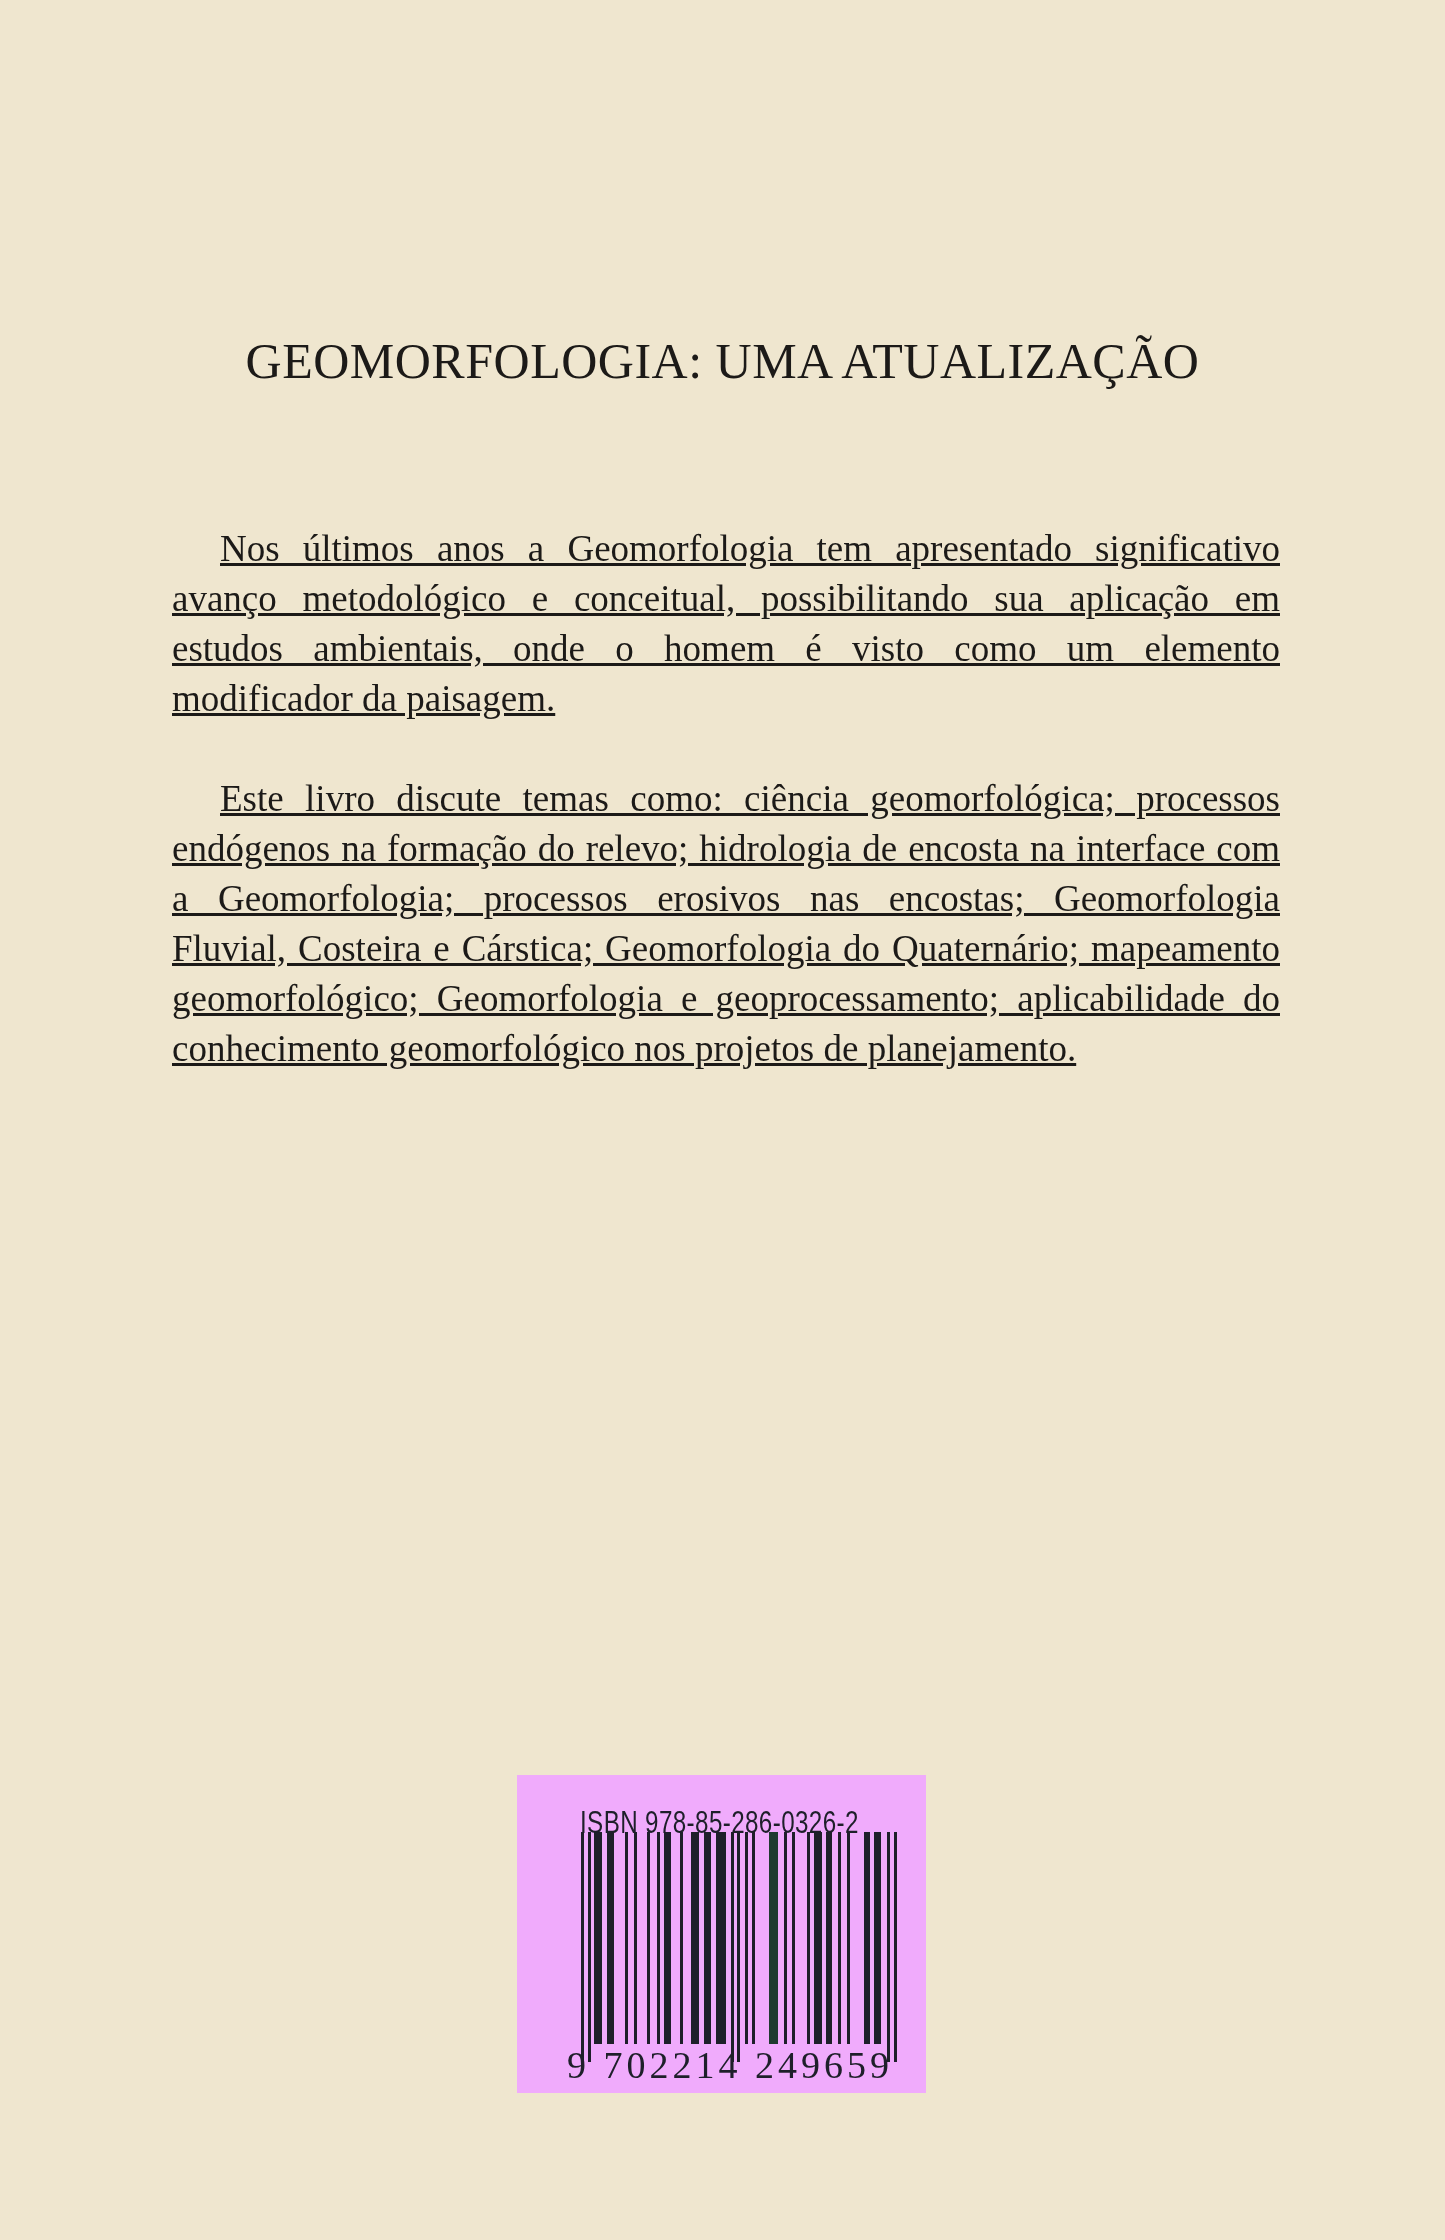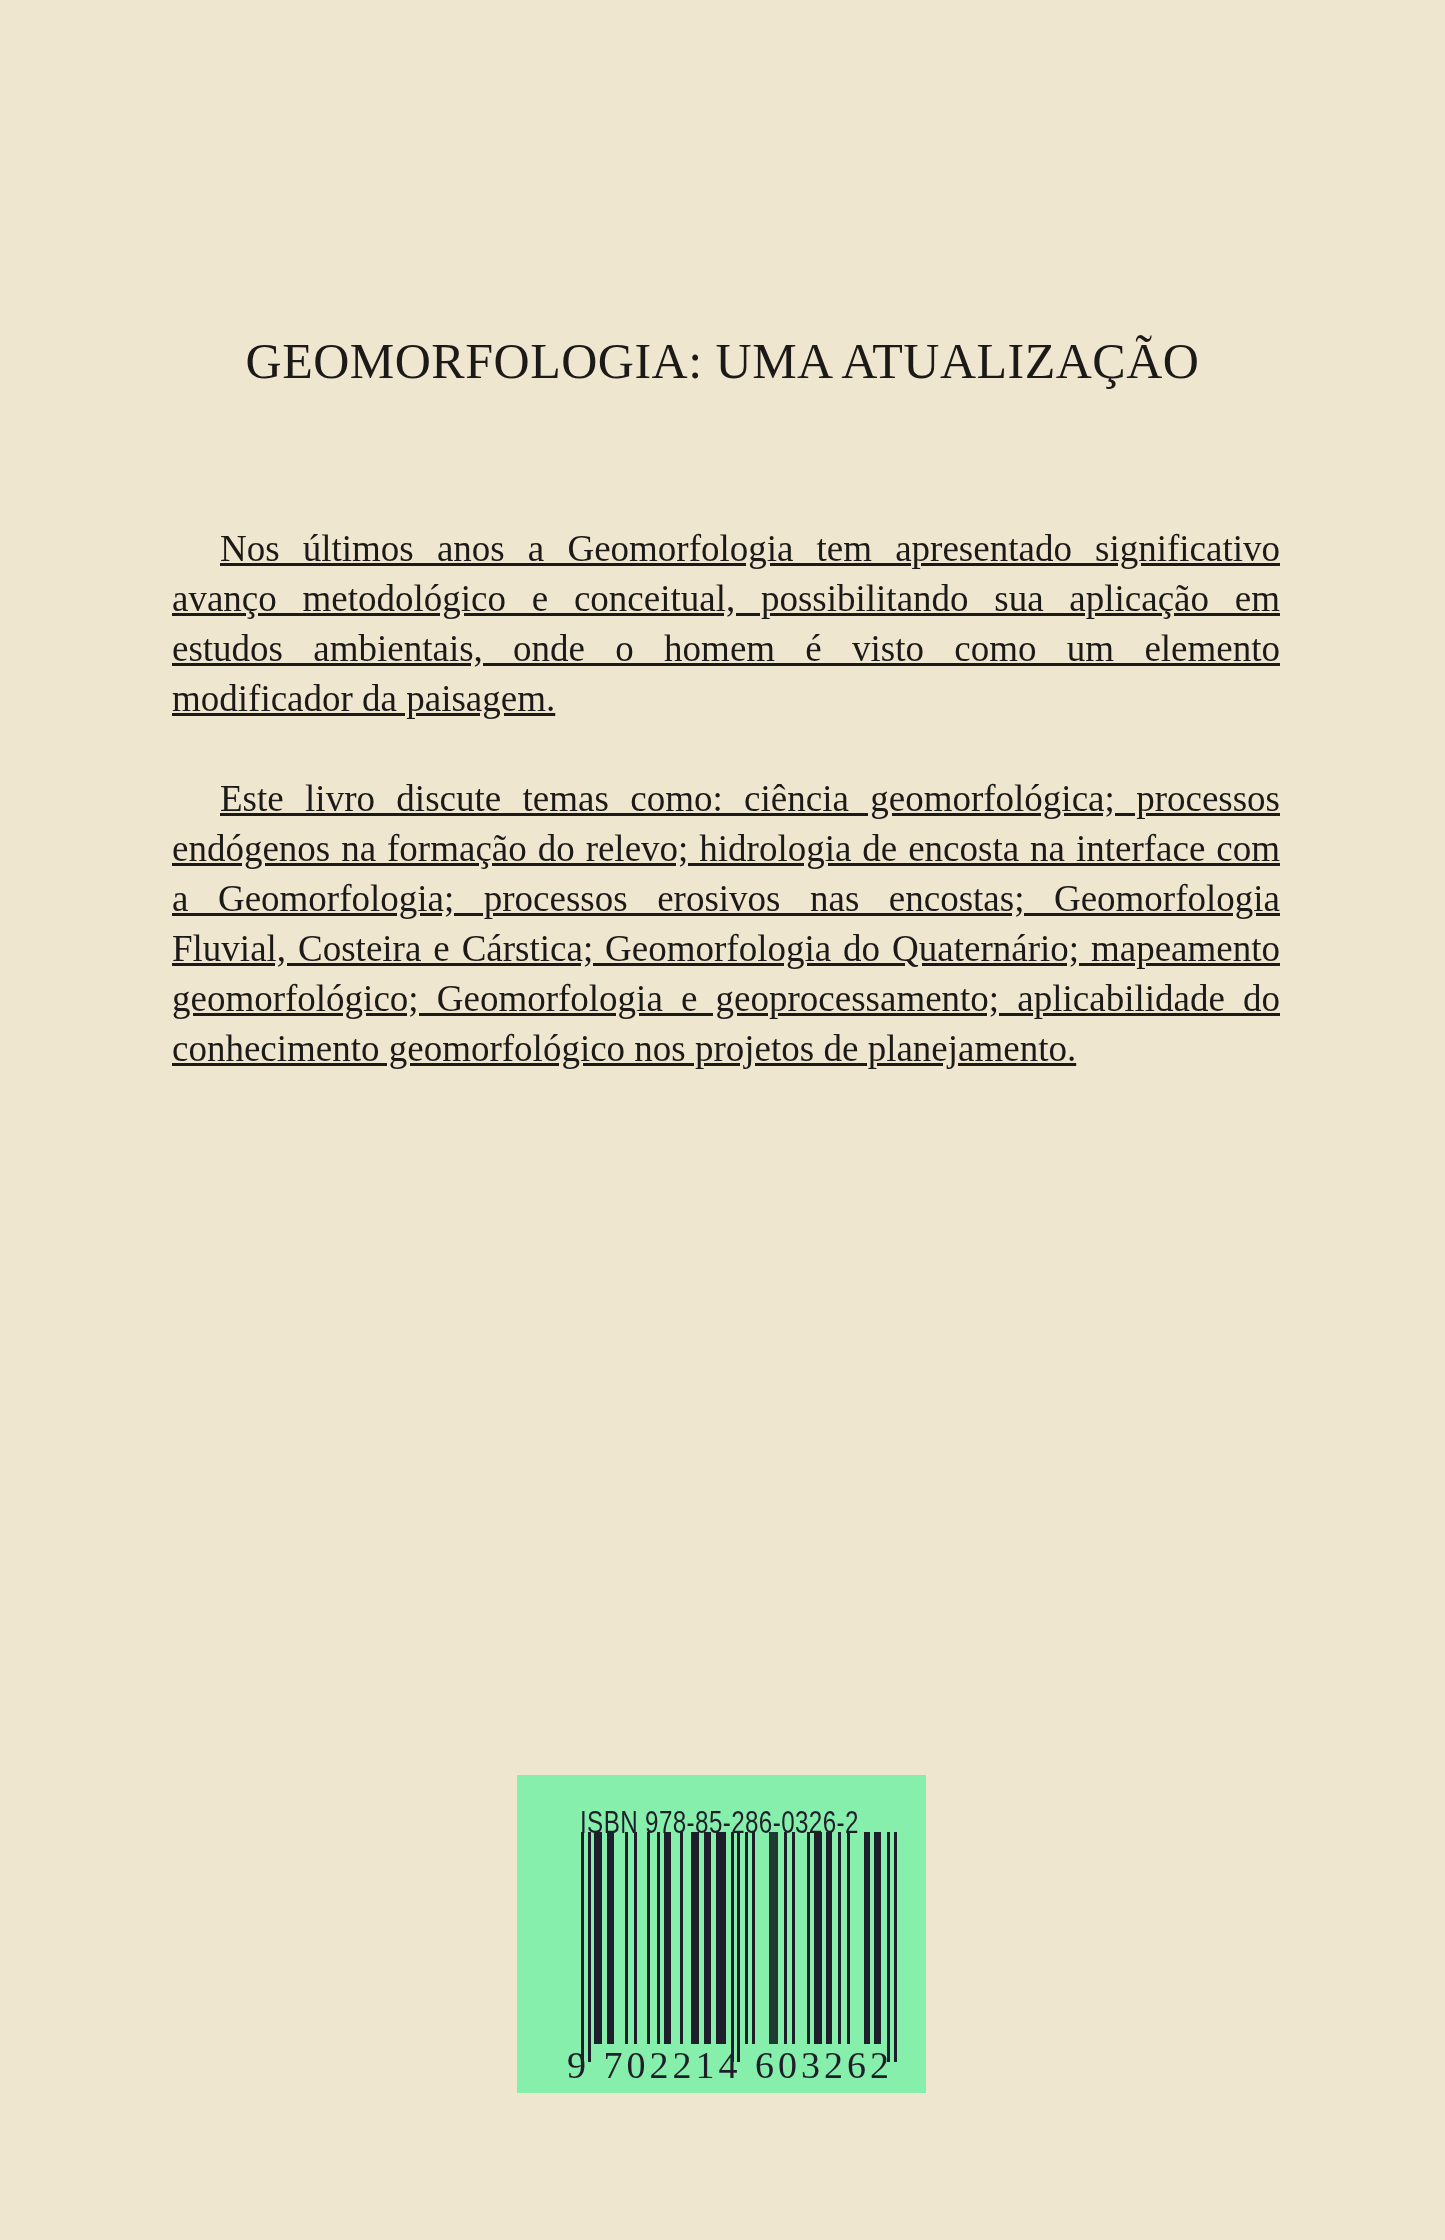--- a/index.html
+++ b/index.html
@@ -20,21 +20,21 @@
   }
   .body {
     position:absolute; left:172px; top:524px; width:1108px;
     font-size:37px; line-height:50px;
     text-align:justify;
   }
   .body p { margin:0; text-indent:48px;text-decoration:underline; }
   .body p.gap { margin-top:50px; }
   .barcode-box {
     position:absolute; left:517px; top:1775px; width:409px; height:318px;
-    background:#86efac;
+    background:#f0abfc;
   }
   .isbn-label {
     position:absolute; left:63px; top:30px;
     font-family:"Liberation Sans","DejaVu Sans",sans-serif;
     font-size:31px; letter-spacing:0.5px; color:#1e1f2a;
     transform:scaleX(0.78); transform-origin:left top;
     white-space:nowrap;
   }
   .bars {
     position:absolute; left:64px; top:57px; width:330px; height:230px;
@@ -89,15 +89,15 @@
       <rect x="266" y="0" width="3" height="212"></rect>
       <rect x="283" y="0" width="6" height="212"></rect>
       <rect x="293" y="0" width="7" height="212"></rect>
       <rect x="306" y="0" width="3" height="230"></rect>
       <rect x="313" y="0" width="3" height="230"></rect>
     </g>
   </svg>
   <div class="ean-digits">
     <span>9</span>
     <span>702214</span>
-    <span>603262</span>
+    <span>249659</span>
   </div>
 </div>
 
 </body></html>

